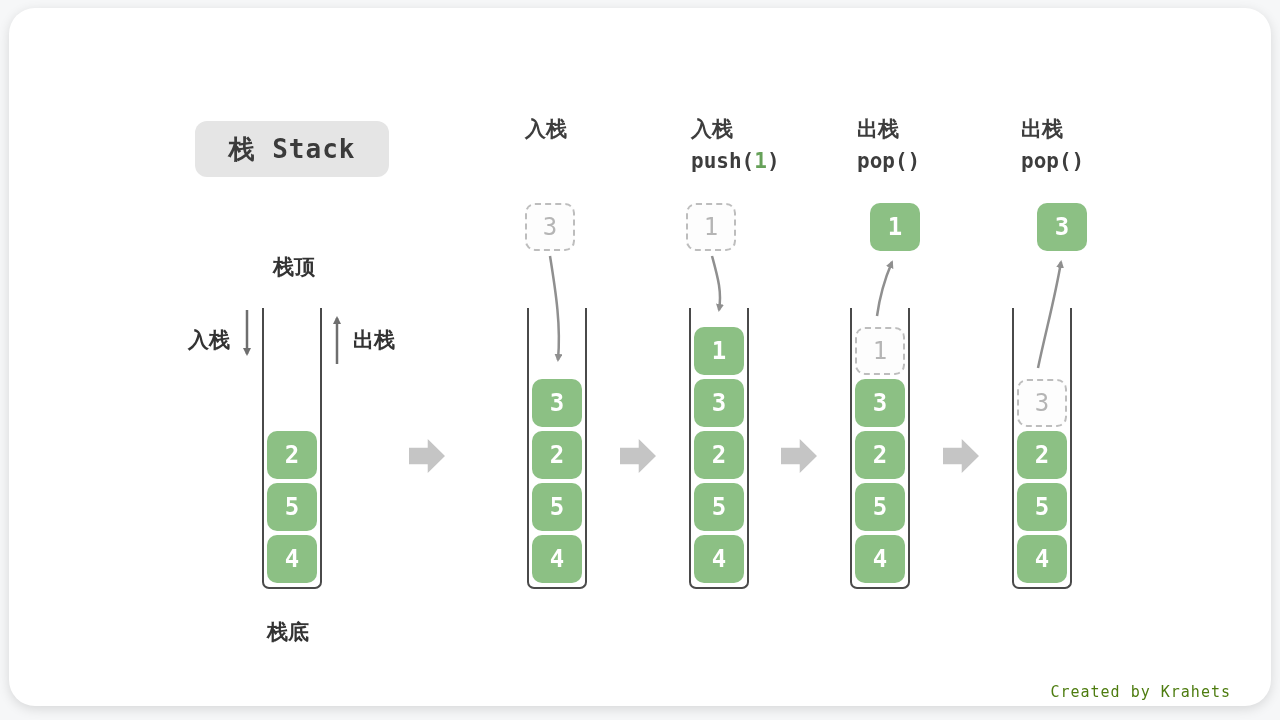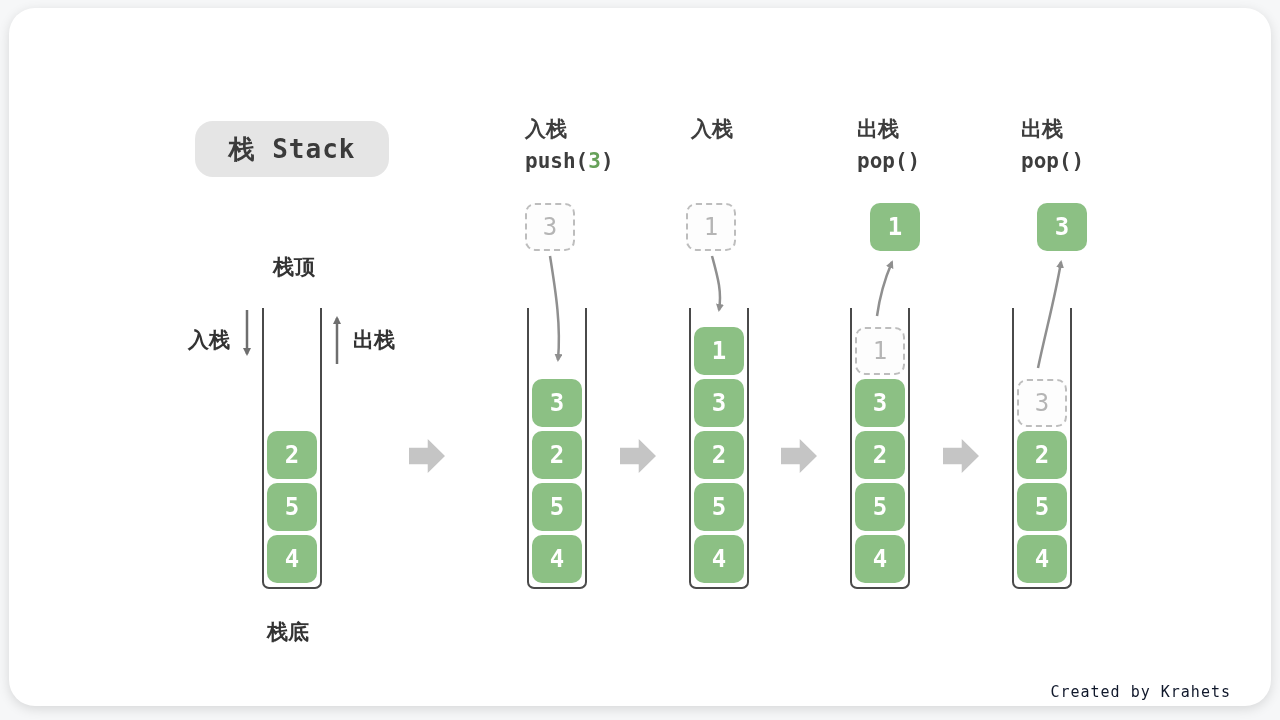--- a/index.html
+++ b/index.html
@@ -18,21 +18,21 @@
     border-radius: 26px;
     box-shadow: 0 3px 12px rgba(0,0,0,0.13);
   }
   .abs { position: absolute; }
 
   
   .title-box {
     left: 186px; top: 113px;
     width: 194px; height: 56px;
     background: #e5e5e5;
-    border-radius: 18px;
+    border-radius: 12px;
     display: flex; align-items: center; justify-content: center;
     font-family: "DejaVu Sans Mono", "Liberation Mono", monospace;
     font-size: 26px; font-weight: 700; color: #3b3b3b;
     letter-spacing: 1px;
   }
 
   
   .op-label { top: 106px; width: 150px; }
   .op-action {
     display: block;
@@ -88,39 +88,39 @@
   
   .flow-arrow {
     top: 431px; width: 36px; height: 34px;
     background: #c5c5c5;
     clip-path: polygon(0 26%, 52% 26%, 52% 0, 100% 50%, 52% 100%, 52% 74%, 0 74%);
   }
 
   .watermark {
     right: 40px; top: 675px;
     font-family: "DejaVu Sans Mono", "Liberation Mono", monospace;
-    font-size: 15px; color: #0f172a;
+    font-size: 15px; color: #4d7c0f;
     letter-spacing: 1px;
   }
 
   svg.arrow-layer { position: absolute; left: 0; top: 0; pointer-events: none; }
 </style>
 </head>
 <body>
 
 <div class="card">
 
   <div class="abs title-box">栈 Stack</div>
 
   <div class="abs op-label" style="left:516px">
     <span class="op-action">入栈</span>
-    <span class="op-code"><span>push(</span><span class="arg">3</span><span>)</span></span>
   </div>
   <div class="abs op-label" style="left:682px">
     <span class="op-action">入栈</span>
+    <span class="op-code"><span>push(</span><span class="arg">1</span><span>)</span></span>
   </div>
   <div class="abs op-label" style="left:848px">
     <span class="op-action">出栈</span>
     <span class="op-code"><span>pop(</span><span class="arg"></span><span>)</span></span>
   </div>
   <div class="abs op-label" style="left:1012px">
     <span class="op-action">出栈</span>
     <span class="op-code"><span>pop(</span><span class="arg"></span><span>)</span></span>
   </div>
 

